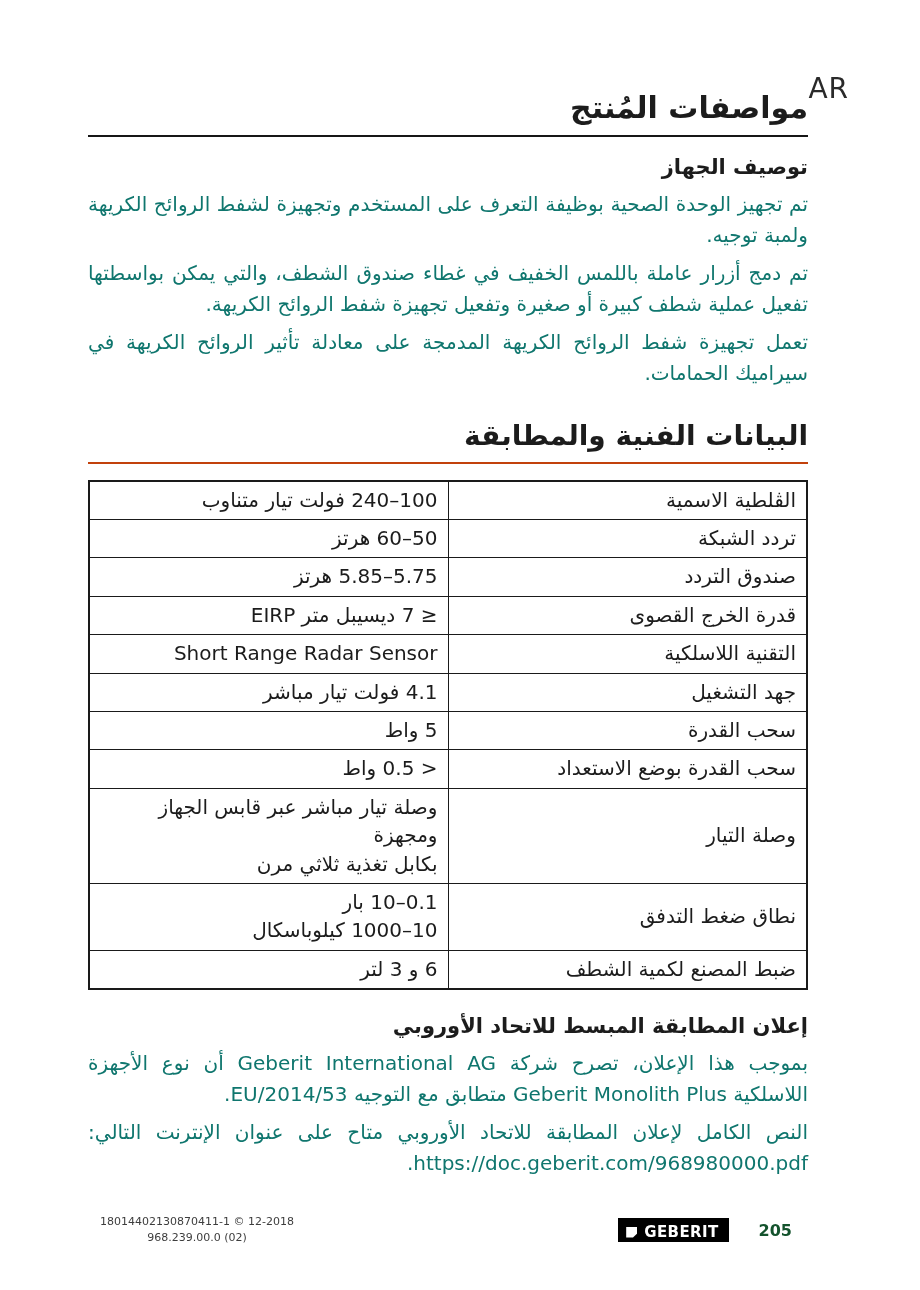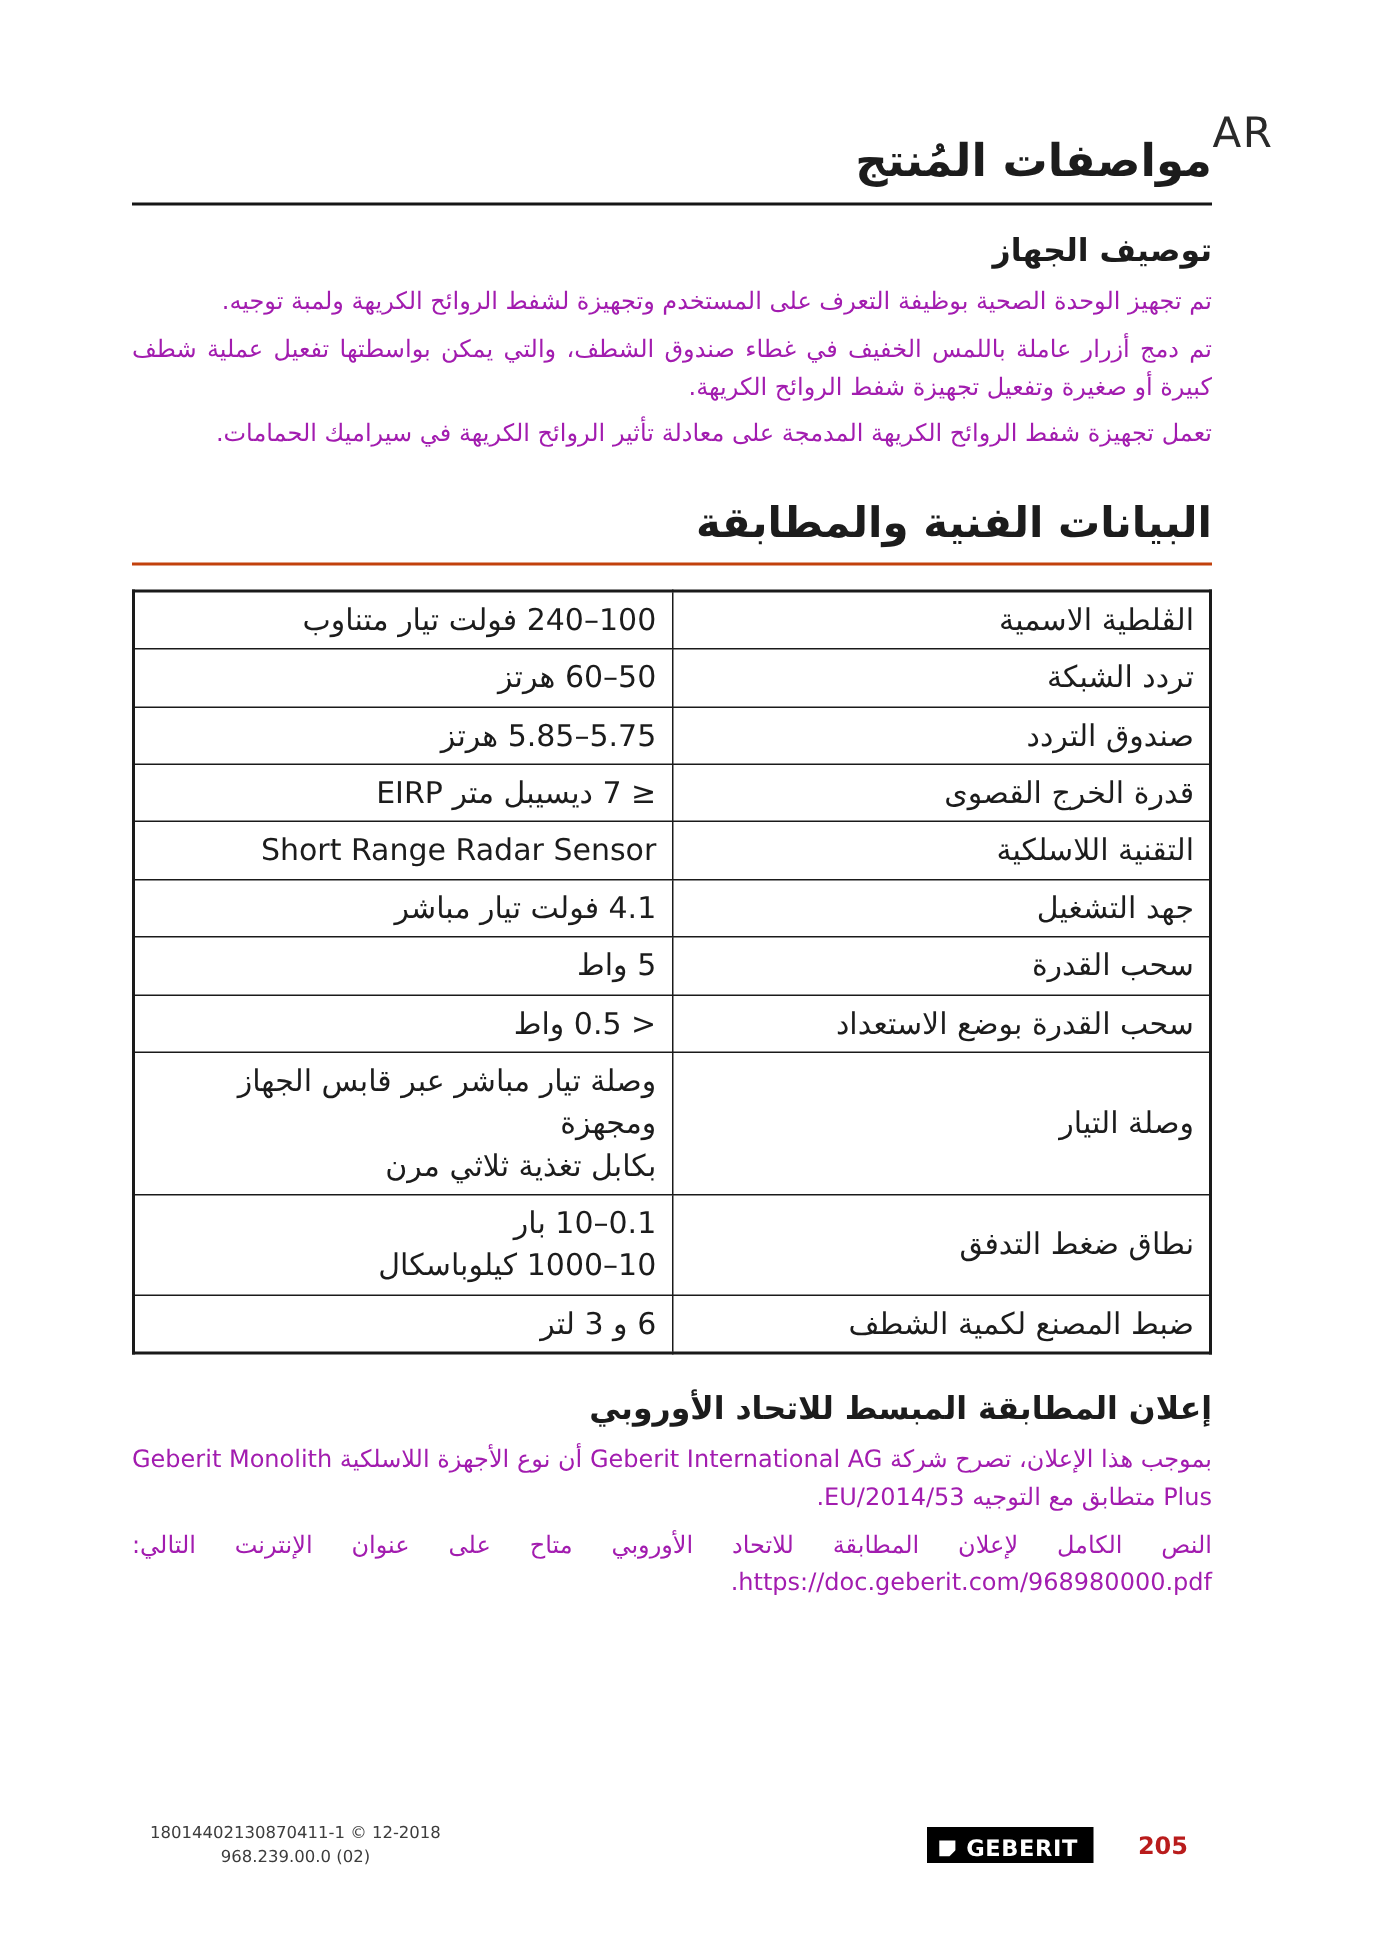--- a/index.html
+++ b/index.html
@@ -49,25 +49,25 @@
     padding-bottom: 9px;
     border-bottom: 2px solid #c2410c;
     margin: 30px 0 16px;
   }
   .subhead {
     font-size: 21px;
     font-weight: bold;
     margin: 12px 0 10px;
   }
   .body-text {
-    font-size: 16px;
+    font-size: 20px;
     line-height: 1.55;
     text-align: justify;
     margin-bottom: 7px;
-    color: #a21caf;
+    color: #0f766e;
   }
   .spec-table {
     width: 100%;
     border-collapse: collapse;
     border: 2px solid #1a1a1a;
     margin: 10px 0 24px;
   }
   .spec-table td {
     border: 1px solid #1a1a1a;
     font-size: 20px;
@@ -114,21 +114,21 @@
   .logo-mark {
     display: inline-block;
     width: 11px;
     height: 11px;
     background: #ffffff;
     clip-path: polygon(0 0, 100% 0, 100% 62%, 62% 100%, 0 100%);
   }
   .page-number {
     font-size: 16px;
     font-weight: bold;
-    color: #b91c1c;
+    color: #14532d;
   }
 </style>
 </head>
 <body>
 
 <div class="page">
 
   <div class="lang-badge">AR</div>
 
   <div class="content">

